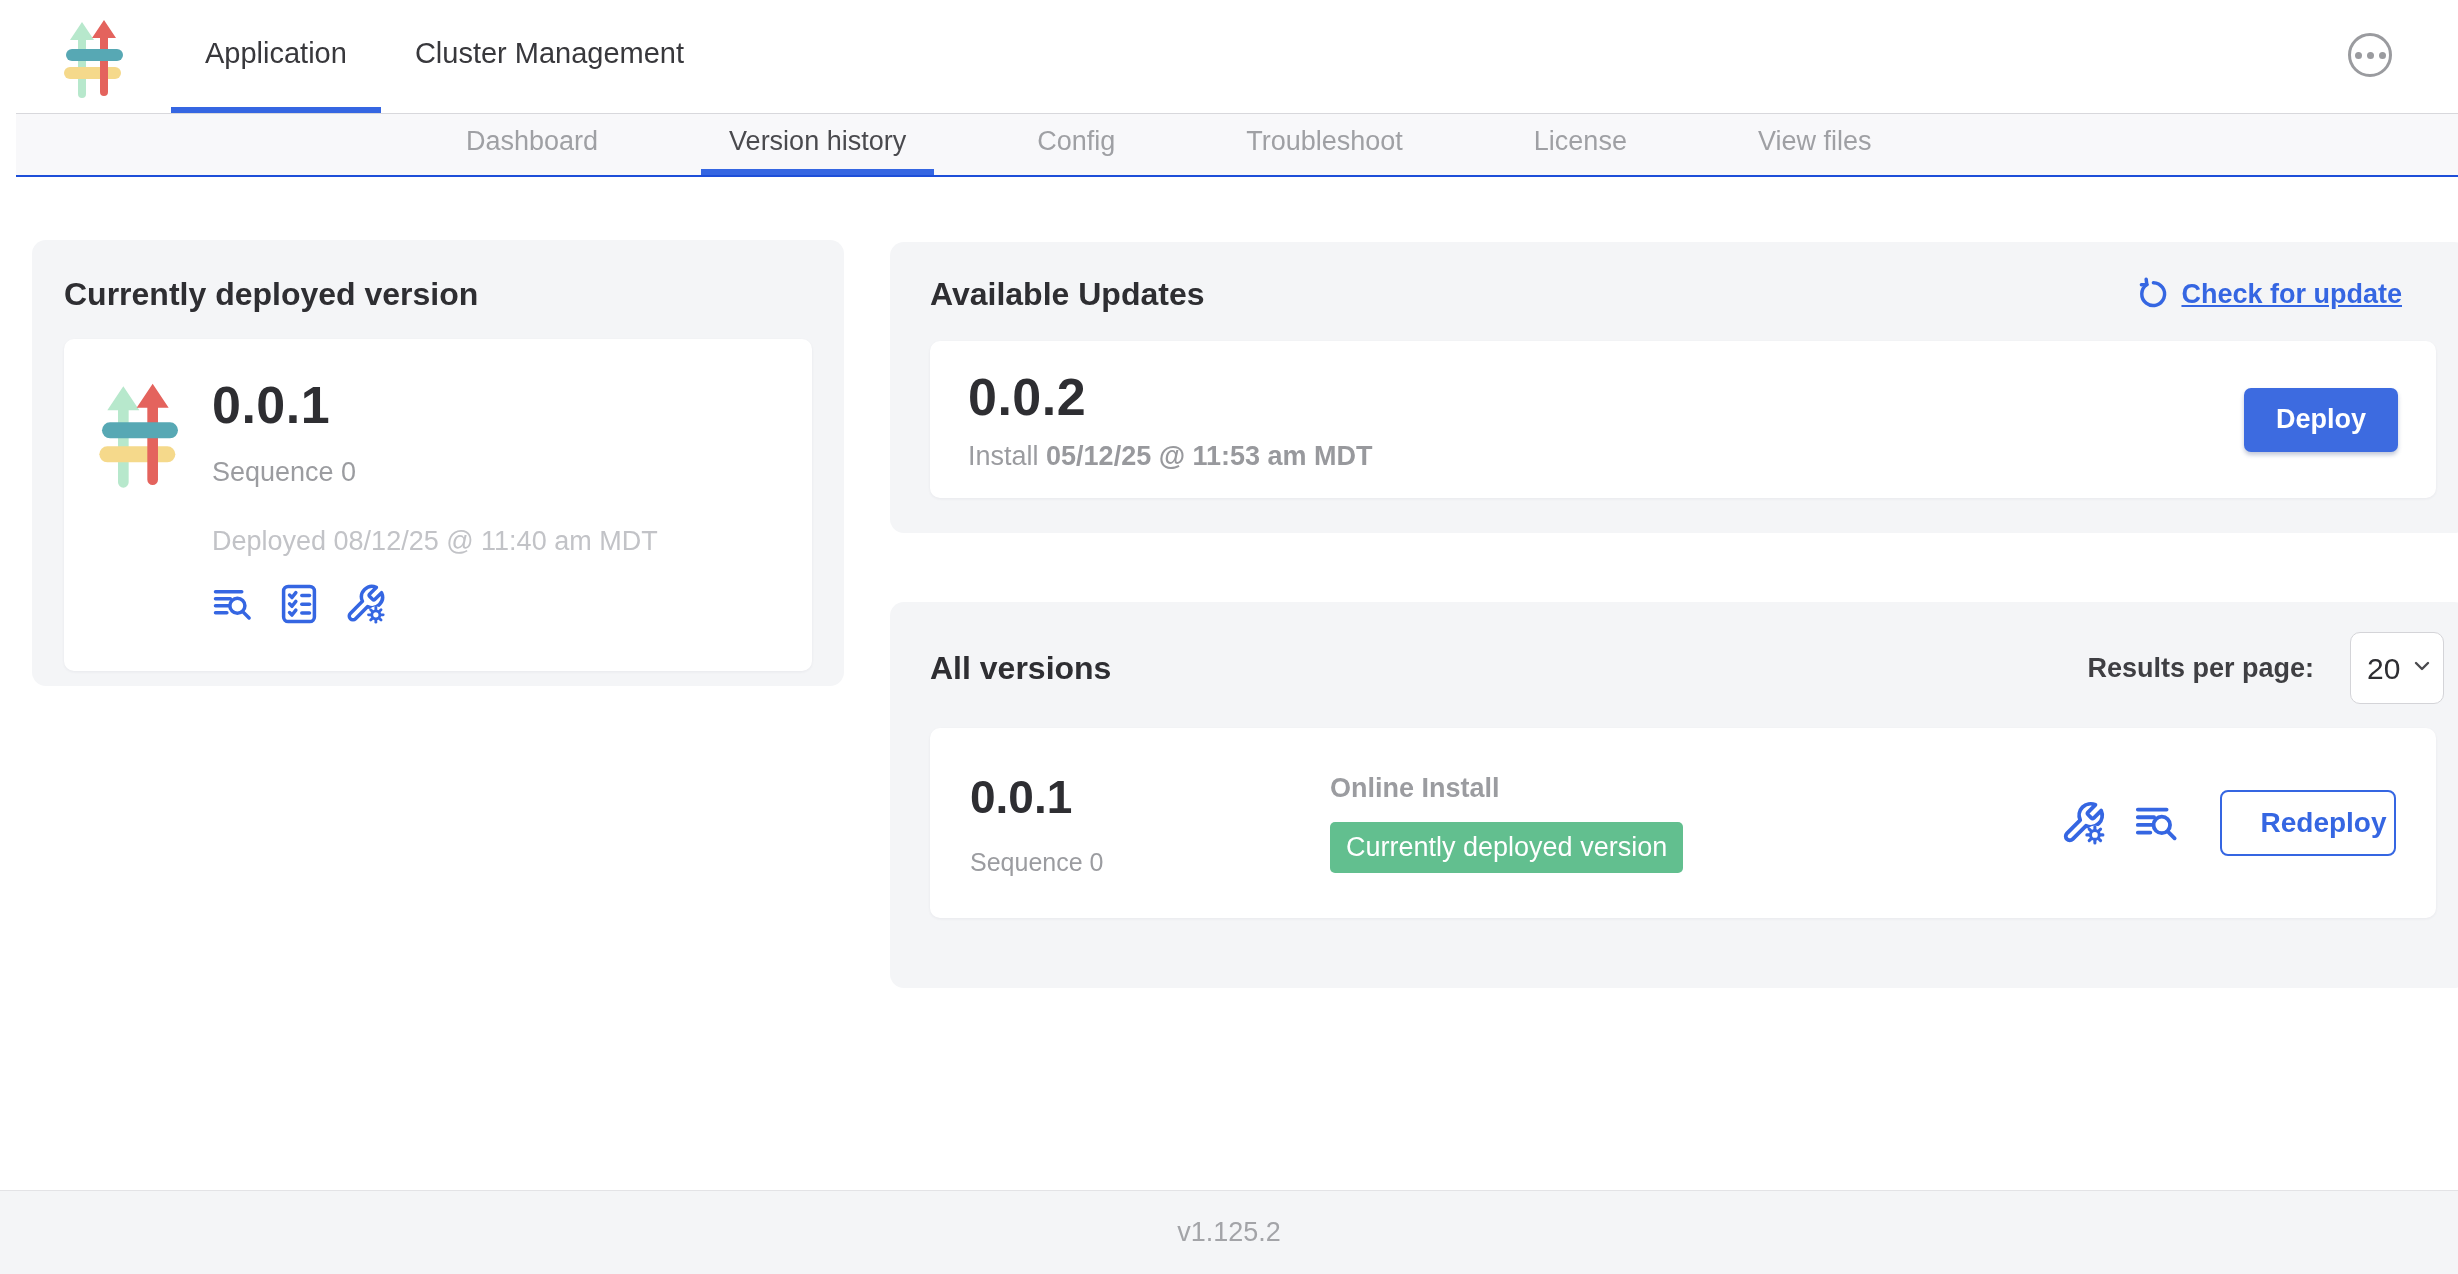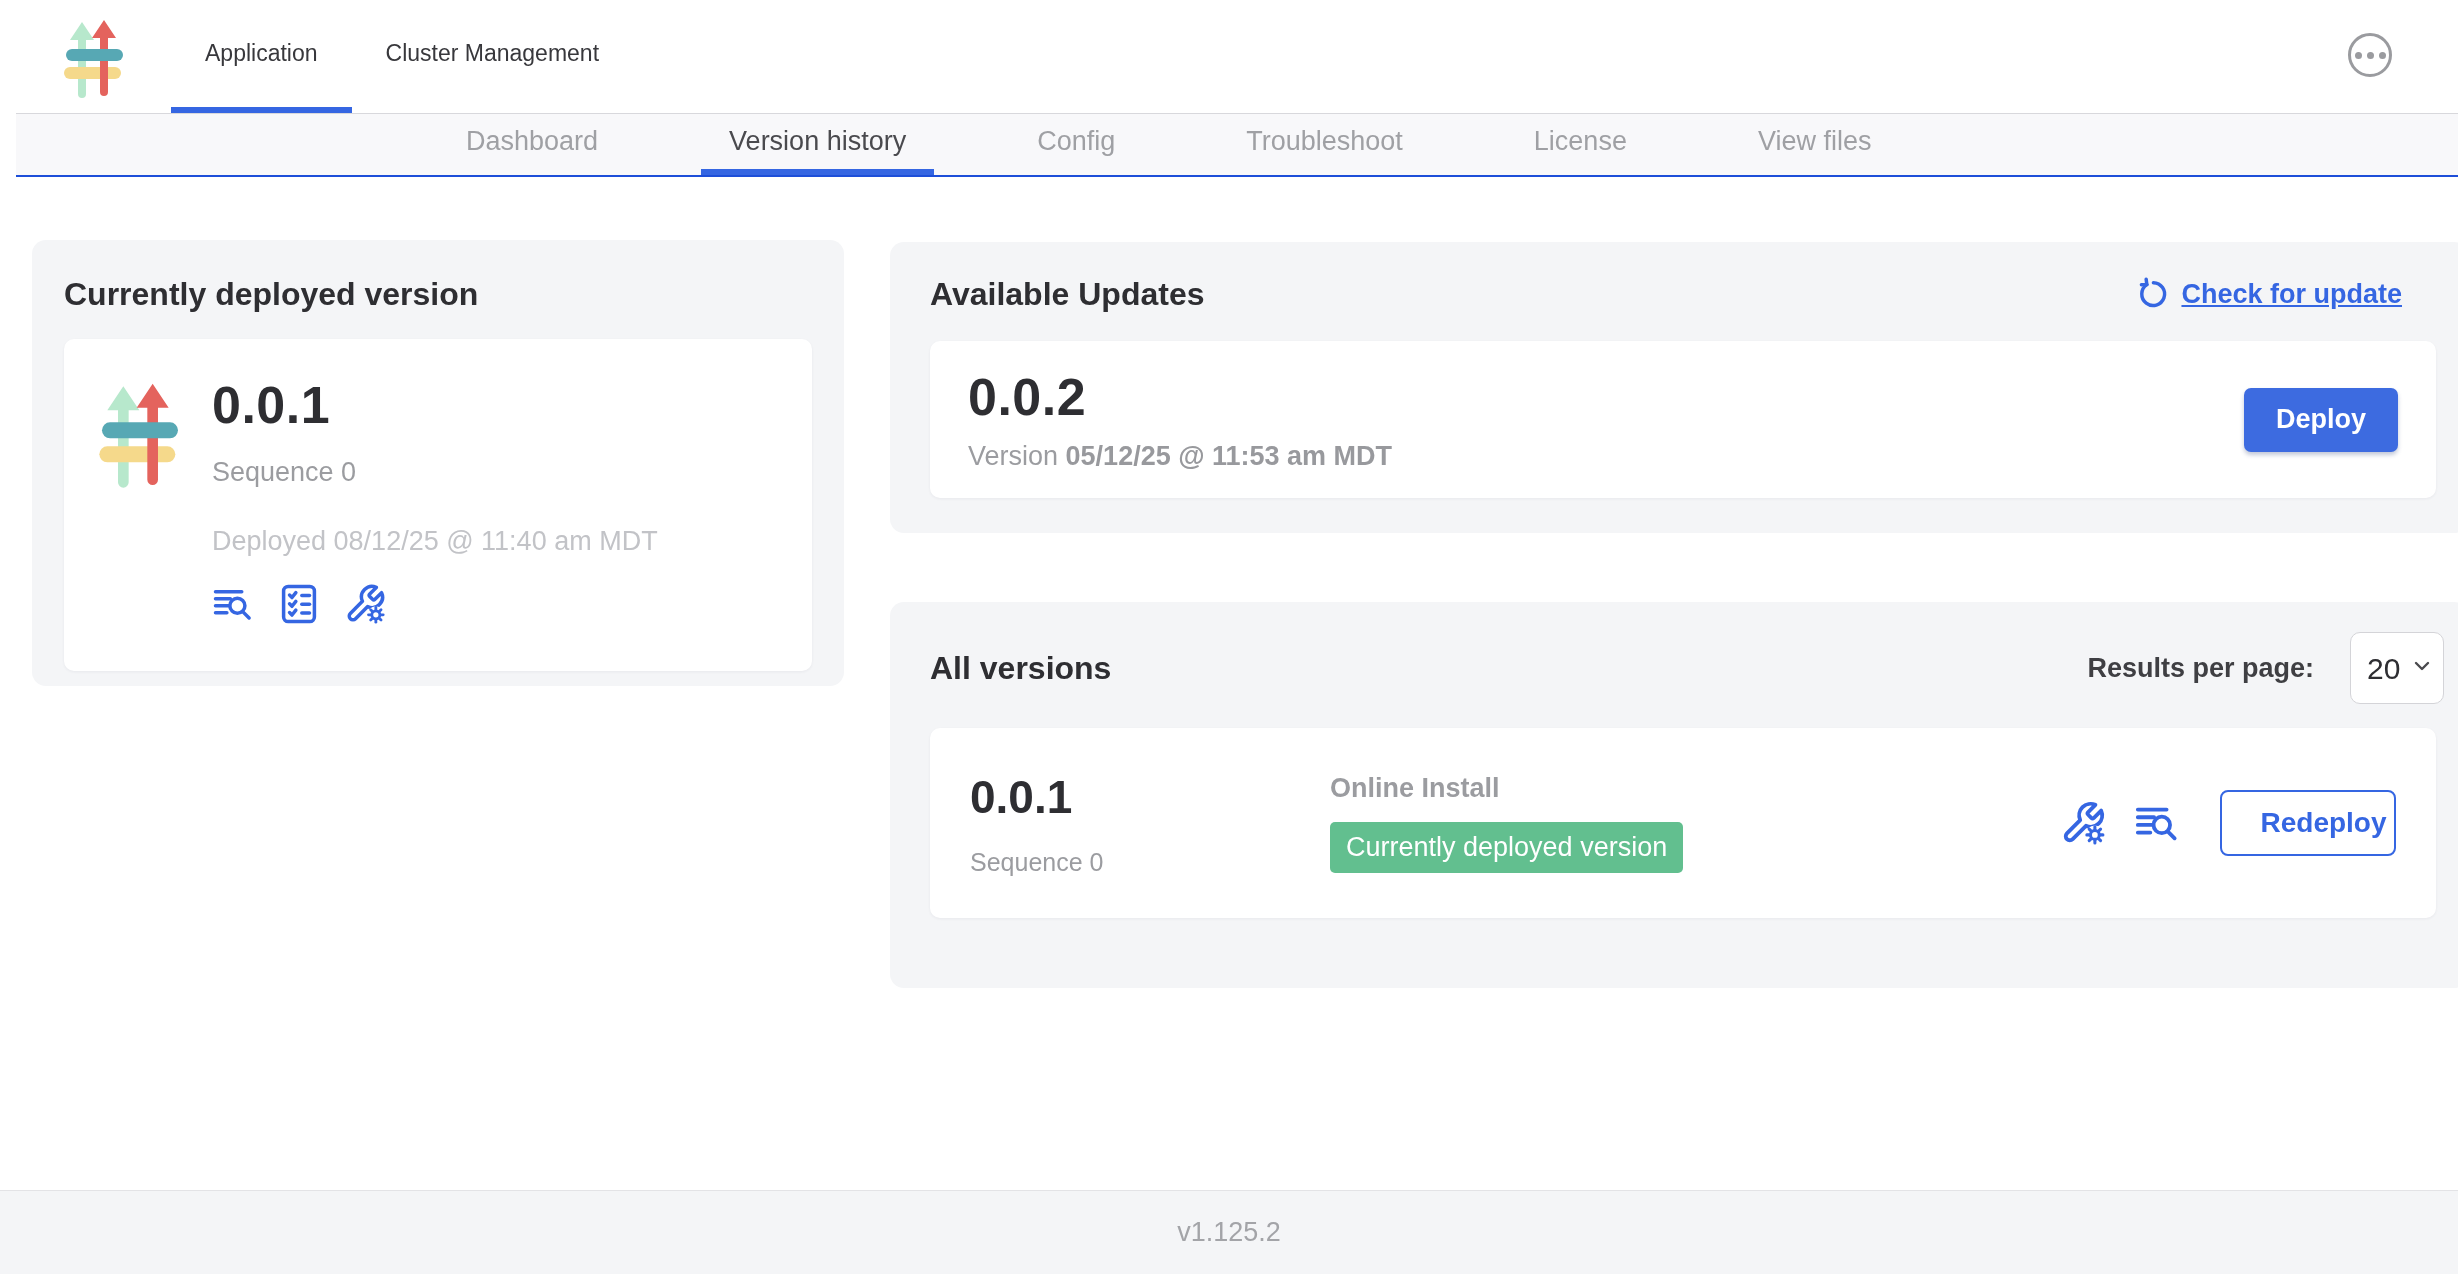--- a/index.html
+++ b/index.html
@@ -4,21 +4,21 @@
 <style>
   * { margin:0; padding:0; box-sizing:border-box; }
   html,body { width:2458px; height:1274px; overflow:hidden; background:#ffffff;
     font-family:"Liberation Sans","DejaVu Sans",sans-serif; color:#323236; }
   .page { position:relative; width:2458px; height:1274px; }
 
   
   .header { position:absolute; top:0; left:0; width:100%; height:113px; background:#fff; display:flex; align-items:stretch; }
   .logo-box { width:60px; height:76px; margin:18px 0 0 63px; flex:none; }
   .top-tabs { display:flex; margin-left:48px; }
-  .top-tab { display:flex; align-items:center; padding:0 34px; font-size:23px; color:#38383c;
+  .top-tab { display:flex; align-items:center; padding:0 34px; font-size:29px; color:#38383c;
     border-bottom:6px solid transparent; cursor:pointer; }
   .top-tab.active { border-bottom-color:#3566e2; }
   .overflow-btn { position:absolute; top:33px; right:66px; width:44px; height:44px; border-radius:50%;
     border:3px solid #9a9b9f; background:#fff; display:flex; align-items:center; justify-content:center; gap:5px; cursor:pointer; }
   .overflow-btn i { width:7px; height:7px; border-radius:50%; background:#9a9b9f; }
 
   
   .subnav { position:absolute; top:113px; left:16px; width:100%; height:64px; background:#f8f8fa;
     border-top:1px solid #d8d8dc; border-bottom:2px solid #1d4ed8; display:flex; padding-left:422px; }
   .subnav { gap:75px; }
@@ -207,21 +207,21 @@
         <svg viewBox="0 0 24 24">
             <use href="#def-refresh"></use>
           </svg>
         <span class="lnk">Check for update</span>
       </div>
     </div>
     <div class="white-card updates-card">
       <div>
         <div class="version-big">0.0.2</div>
         <div class="released-line">
-          <span>Version</span>
+          <span>Install</span>
           <b>05/12/25 @ 11:53 am MDT</b>
         </div>
       </div>
       <button class="deploy-btn">Deploy</button>
     </div>
   </div>
 
   <div class="panel allversions-panel">
     <div class="panel-head allversions-head">
       <div class="panel-title">All versions</div>

